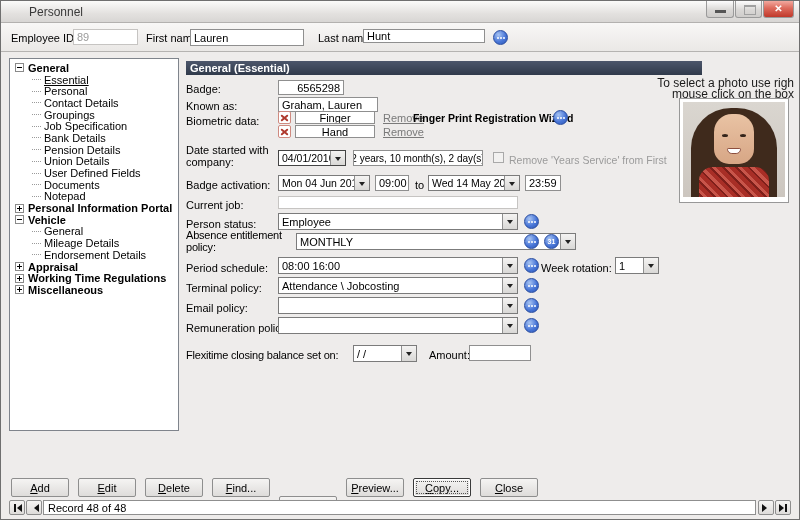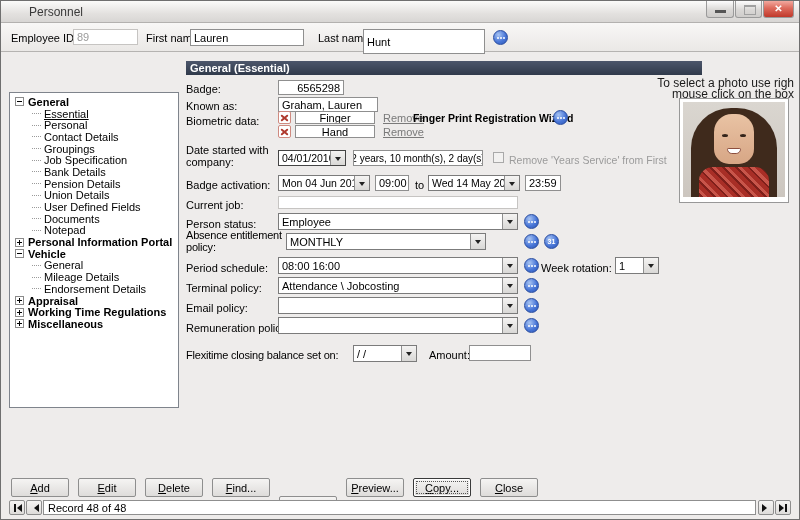--- a/index.html
+++ b/index.html
@@ -20,22 +20,22 @@
   #btn-close::after{content:"\2715";position:absolute;left:0;right:0;top:2px;text-align:center;color:#fff;font-size:10px;font-weight:bold;}
   
   #idbar{position:absolute;left:0;top:22px;right:0;height:29px;
      background:linear-gradient(#f8f7f6,#eae8e6);border-bottom:1px solid #b5b3b1;}
   .lbl{position:absolute;white-space:nowrap;}
   .field{position:absolute;background:#fff;border:1px solid #8f8f8f;display:flex;align-items:center;
      padding:0 3px;white-space:nowrap;overflow:hidden;}
   .field.flat{border:1px solid #c6c4c2;}
   .gray{color:#9b9b9b;}
   
-  #tree{position:absolute;left:8px;top:57px;width:170px;height:316px;background:#fff;
-     border:1px solid #7f848c;padding:3px 0 0 0;overflow:hidden;margin-top:34px;}
+  #tree{position:absolute;left:8px;top:57px;width:170px;height:373px;background:#fff;
+     border:1px solid #7f848c;padding:3px 0 0 0;overflow:hidden;}
   .ti{height:11.7px;display:flex;align-items:center;white-space:nowrap;padding-left:5px;}
   .ti.l1{padding-left:22px;}
   .ti.b .tl{font-weight:bold;}
   .ti.sel .tl{text-decoration:underline;}
   .exp{width:9px;height:9px;border:1px solid #8a8a8a;background:#fff;position:relative;
      margin-right:4px;flex:none;}
   .exp::before{content:"";position:absolute;left:1px;right:1px;top:3px;height:1px;background:#000;}
   .exp.plus::after{content:"";position:absolute;top:1px;bottom:1px;left:3px;width:1px;background:#000;}
   .conn{width:9px;height:1px;border-top:1px dotted #9a9a9a;margin-right:3px;flex:none;}
   .tl{font-size:11px;}
@@ -108,21 +108,21 @@
   <div id="idbar"></div>
   <span class="lbl" style="left:10px;top:31px">Employee ID:</span>
   <div class="field flat gray" style="left:72px;top:28px;width:65px;height:16px">
       <span>89</span>
     </div>
   <span class="lbl" style="left:145px;top:31px">First name:</span>
   <div class="field" style="left:189px;top:28px;width:114px;height:17px">
       <span>Lauren</span>
     </div>
   <span class="lbl" style="left:317px;top:31px">Last name:</span>
-  <div class="field" style="left:362px;top:28px;width:122px;height:25px">
+  <div class="field" style="left:362px;top:28px;width:122px;height:14px">
       <span>Hunt</span>
     </div>
   <div class="bluebtn" style="left:492px;top:29px">
       <span class="dots"></span>
     </div>
 
   <div id="tree">
       <div class="ti l0 b">
         <span class="exp minus"></span>
         <span class="tl">General</span>
@@ -291,21 +291,21 @@
   <span class="lbl" style="left:185px;top:217px">Person status:</span>
   <div class="dd" style="left:277px;top:212px;width:240px">
     <span class="ddv">Employee</span>
     <span class="arr"></span>
   </div>
   <div class="bluebtn" style="left:523px;top:213px">
       <span class="dots"></span>
     </div>
 
   <span class="lbl" style="left:185px;top:229px;width:98px;white-space:normal;line-height:11.5px;letter-spacing:-0.2px">Absence entitlement policy:</span>
-  <div class="dd" style="left:285px;top:232px;width:200px">
+  <div class="dd" style="left:295px;top:232px;width:280px">
     <span class="ddv">MONTHLY</span>
     <span class="arr"></span>
   </div>
   <div class="bluebtn" style="left:523px;top:233px">
       <span class="dots"></span>
     </div>
   <div class="bluebtn" style="left:543px;top:233px">
       <span class="cal">31</span>
     </div>
 

